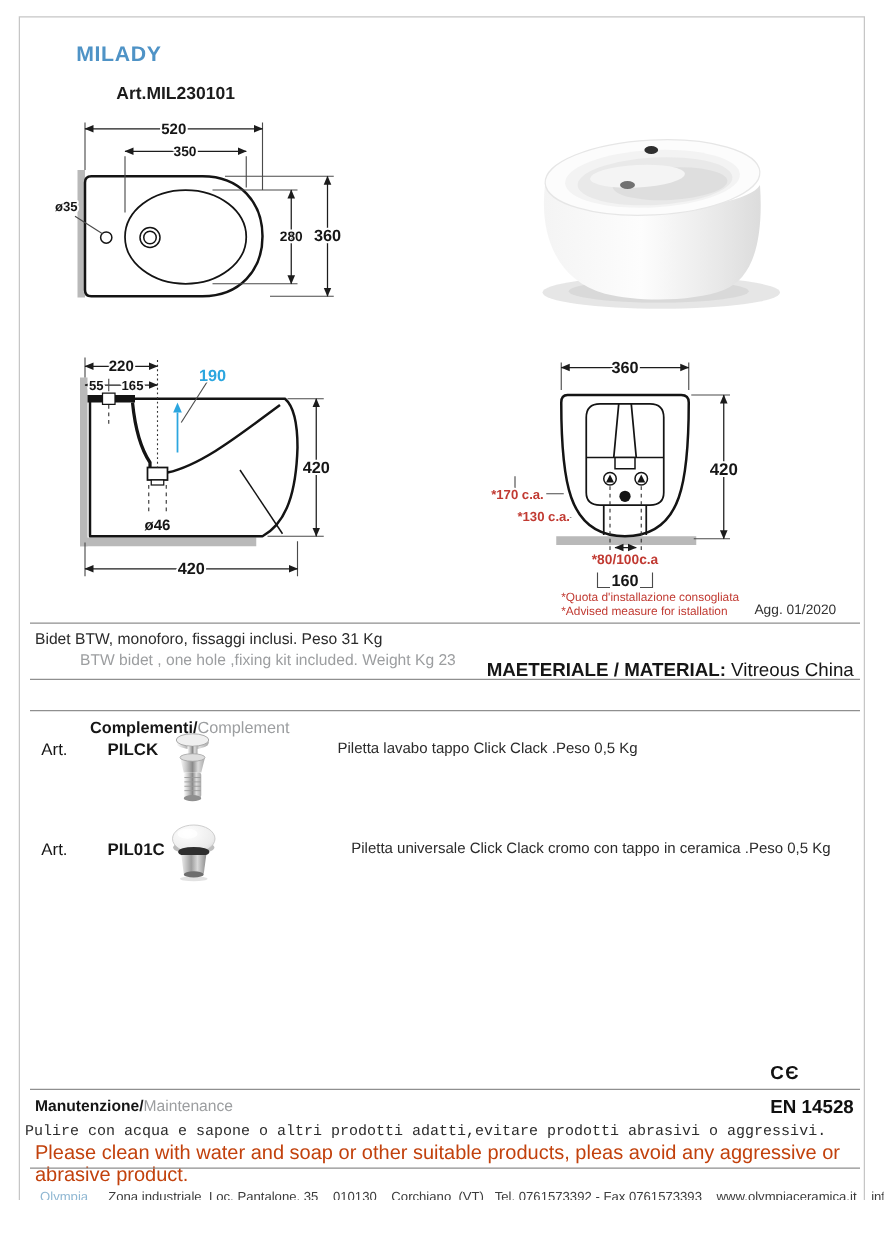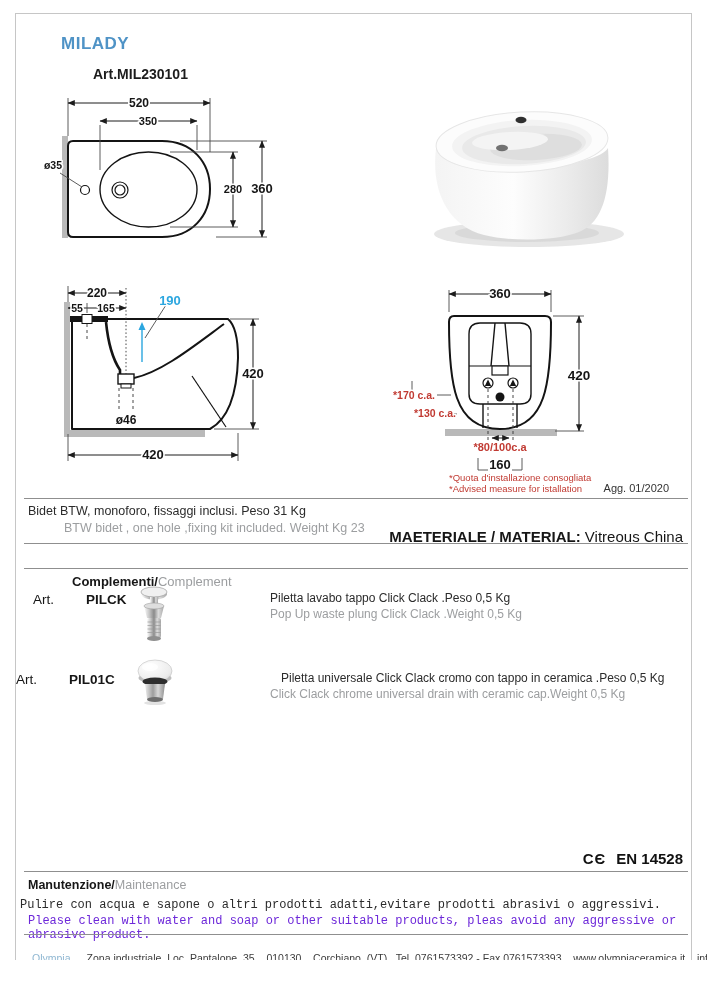--- a/index.html
+++ b/index.html
@@ -20,25 +20,25 @@
   .en-line{font-size:12.5px;color:#9c9ea0;}
   .material{font-size:15px;color:#161616;}
   .material b{font-weight:bold;}
   .sec-head{font-size:13px;}
   .sec-head .b{font-weight:bold;color:#161616;}
   .sec-head .g{color:#9c9ea0;}
   .art-label{font-size:13.5px;color:#161616;}
   .art-label .code{font-weight:bold;margin-left:32px;}
   .cdesc-it{font-size:12px;color:#2b2b2b;}
   .cdesc-en{font-size:12px;color:#9c9ea0;}
-  .cert{font-size:15px;color:#111;display:flex;gap:10px;align-items:baseline;}
+  .cert{font-size:15px;color:#111;display:flex;gap:10px;align-items:baseline;flex-direction:column;}
   .cert .std{font-weight:bold;}
   .cert .mark{font-weight:600;letter-spacing:1px;}
   .maint-line-it{font-size:12px;color:#2b2b2b;}
-  .maint-line-en{font-size:12px;color:#6d28d9;font-family:Liberation Mono, monospace;}
+  .maint-line-en{font-size:16px;color:#c2410c;}
   .agg{font-size:11px;color:#333;}
   .footer{position:absolute;left:16px;top:938px;display:flex;gap:12px;align-items:baseline;font-size:10.5px;}
   .footer .company{color:var(--footer-blue);}
   .footer .address{color:#3c3c3c;white-space:pre;}
   
   svg text{font-family:"Liberation Sans",sans-serif;}
   .dim{font-weight:bold;fill:#161616;paint-order:stroke fill;stroke:#fff;stroke-width:3.2px;stroke-linejoin:round;text-anchor:middle;}
   .dim.red{fill:var(--note-red);}
   .dim.blue{fill:var(--dim-blue);stroke-width:2.4px;}
   .note{fill:var(--note-red);font-size:9.5px;}
@@ -226,23 +226,22 @@
       <ellipse cx="20" cy="10" rx="13" ry="5.5" fill="url(#g1)"></ellipse>
       <ellipse cx="20" cy="8" rx="13" ry="5" fill="#f0f0f0" stroke="#9f9f9f" stroke-width=".7"></ellipse>
       <rect x="16" y="13" width="8" height="9" fill="url(#g1)"></rect>
       <path d="M10,22 H30 L27,34 H13 Z" fill="url(#g1)"></path>
       <ellipse cx="20" cy="22" rx="10" ry="3" fill="#dedede" stroke="#9f9f9f" stroke-width=".6"></ellipse>
       <rect x="13" y="34" width="14" height="20" rx="2" fill="url(#g1)"></rect>
       <path d="M13.5,38 H26.5 M13.5,41.5 H26.5 M13.5,45 H26.5 M13.5,48.5 H26.5" stroke="#9a9a9a" stroke-width=".7"></path>
       <ellipse cx="20" cy="54.5" rx="7" ry="2.5" fill="#8f8f8f"></ellipse>
     </svg>
     <div class="abs cdesc-it" style="left:254px;top:577px;">Piletta lavabo tappo Click Clack .Peso 0,5 Kg</div>
-    <div class="abs cdesc-en" style="left:254px;top:593px;">Pop Up waste plung Click Clack .Weight 0,5 Kg</div>
-
-    <div class="abs art-label" style="left:0;top:658px;text-align:center;"><span>Art.</span><span class="code">PIL01C</span></div>
+
+    <div class="abs art-label" style="left:17px;top:658px;text-align:center;"><span>Art.</span><span class="code">PIL01C</span></div>
     <svg class="abs" style="left:118px;top:644px;" width="42" height="50" viewBox="0 0 42 50">
       <defs>
         <radialGradient id="gCap" cx=".35" cy=".3" r=".9">
           <stop offset="0" stop-color="#ffffff"></stop>
             <stop offset=".7" stop-color="#ececec"></stop>
             <stop offset="1" stop-color="#cfcfcf"></stop>
         </radialGradient>
         <linearGradient id="g2" x1="0" y1="0" x2="1" y2="0">
           <stop offset="0" stop-color="#ededed"></stop>
             <stop offset=".4" stop-color="#9d9d9d"></stop>
@@ -252,21 +251,20 @@
       </defs>
       <ellipse cx="21" cy="45" rx="11" ry="2" fill="#e2e2e2"></ellipse>
       <ellipse cx="21" cy="20" rx="16.5" ry="5" fill="#bdbdbd"></ellipse>
       <ellipse cx="21" cy="13" rx="17" ry="11" fill="url(#gCap)" stroke="#bfbfbf" stroke-width=".6"></ellipse>
       <ellipse cx="16" cy="9" rx="8" ry="4" fill="#ffffff" opacity=".8"></ellipse>
       <ellipse cx="21" cy="23.5" rx="12.5" ry="4" fill="#2e2e2e"></ellipse>
       <path d="M11,26 H31 L29,41 H13 Z" fill="url(#g2)"></path>
       <ellipse cx="21" cy="41.5" rx="8" ry="2.5" fill="#6e6e6e"></ellipse>
     </svg>
     <div class="abs cdesc-it" style="left:254px;top:657px;margin-left:11px;">Piletta universale Click Clack cromo con tappo in ceramica .Peso 0,5 Kg</div>
-    <div class="abs cdesc-en" style="left:254px;top:673px;">Click Clack chrome universal drain with ceramic cap.Weight 0,5 Kg</div>
 
     <div class="abs cert" style="right:8px;top:836px;">
       <span class="mark">CЄ</span>
       <span class="std">EN 14528</span>
     </div>
     <div class="rule" style="top:857px;"></div>
 
     <div class="abs sec-head" style="left:12px;top:864px;font-size:12.5px;"><span class="b">Manutenzione/</span><span class="g">Maintenance</span></div>
     <div class="abs maint-line-it" style="left:4px;top:884px;font-family:Liberation Mono, monospace;">Pulire con acqua e sapone o altri prodotti adatti,evitare prodotti abrasivi o aggressivi.</div>
     <div class="abs maint-line-en" style="left:12px;top:900px;">Please clean with water and soap or other suitable products, pleas avoid any aggressive or abrasive product.</div>

